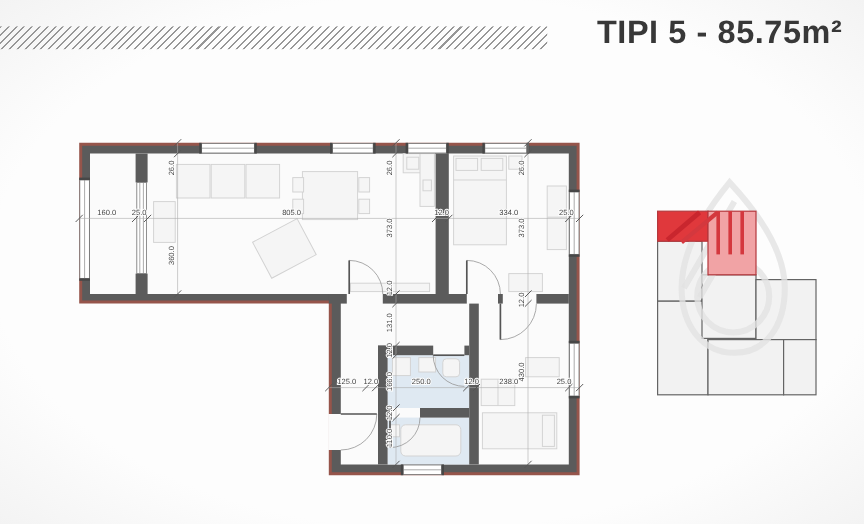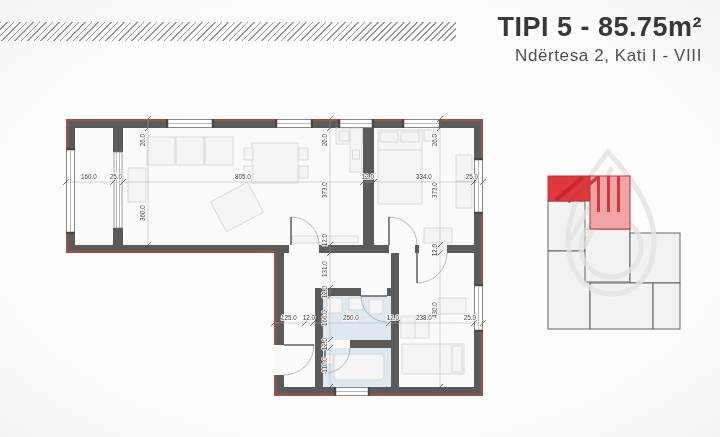--- a/index.html
+++ b/index.html
@@ -27,21 +27,20 @@
   .kunit{fill:#f2f2f2;stroke:#646464;stroke-width:1;}
   .wm{fill:none;stroke:#e2e2e2;stroke-width:5;opacity:.8;}
 </style>
 </head>
 <body>
 
 <div class="page">
 
   <div class="hatch"></div>
   <div class="title">TIPI 5 - 85.75m²</div>
-  <div class="subtitle">Ndërtesa 2, Kati I - VIII</div>
 
   <svg width="720" height="437" viewBox="0 0 720 437">
 
     <g>
 
       <path d="M66,119 H483 V396 H274 V253 H66 Z" fill="#96554b"></path>
       <path d="M68.5,121.5 H480.5 V393.5 H276.5 V250.5 H68.5 Z" fill="#5b5b5b"></path>
       <path d="M75,128 H474 V387 H284 V245 H75 Z" fill="#fbfbfb"></path>
 
       <rect x="323" y="296" width="68" height="44" fill="#dfe9f2"></rect>

